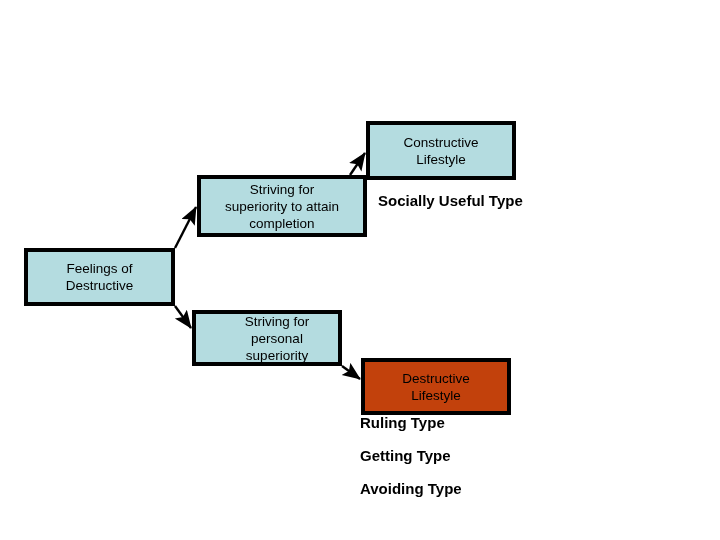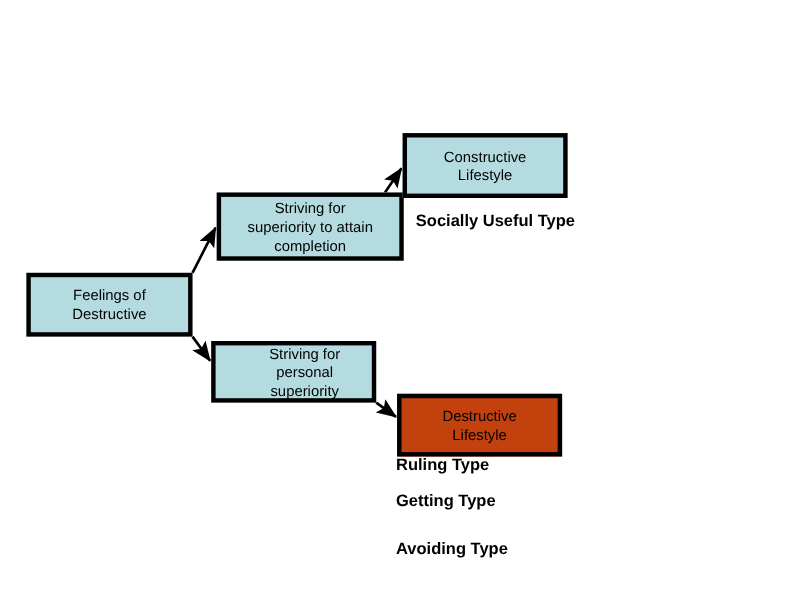--- a/index.html
+++ b/index.html
@@ -97,15 +97,15 @@
   </div>
 
   <div class="node" style="left: 361px; top: 358px; width: 150px; height: 57px; background: #c2410c; border-color: rgb(0, 0, 0);">
     <span class="node-label">Destructive
 Lifestyle</span>
   </div>
 
   <div class="type-label" style="left: 378px; top: 192px; color: rgb(0, 0, 0);">Socially Useful Type</div>
   <div class="type-label" style="left: 360px; top: 414px; color: rgb(0, 0, 0);">Ruling Type</div>
   <div class="type-label" style="left: 360px; top: 447px; color: rgb(0, 0, 0);">Getting Type</div>
-  <div class="type-label" style="left: 360px; top: 480px; color: rgb(0, 0, 0); margin-top: 11px;">Avoiding Type</div>
+  <div class="type-label" style="left: 360px; top: 480px; color: rgb(0, 0, 0);">Avoiding Type</div>
 
 </div>
 
 </body></html>

